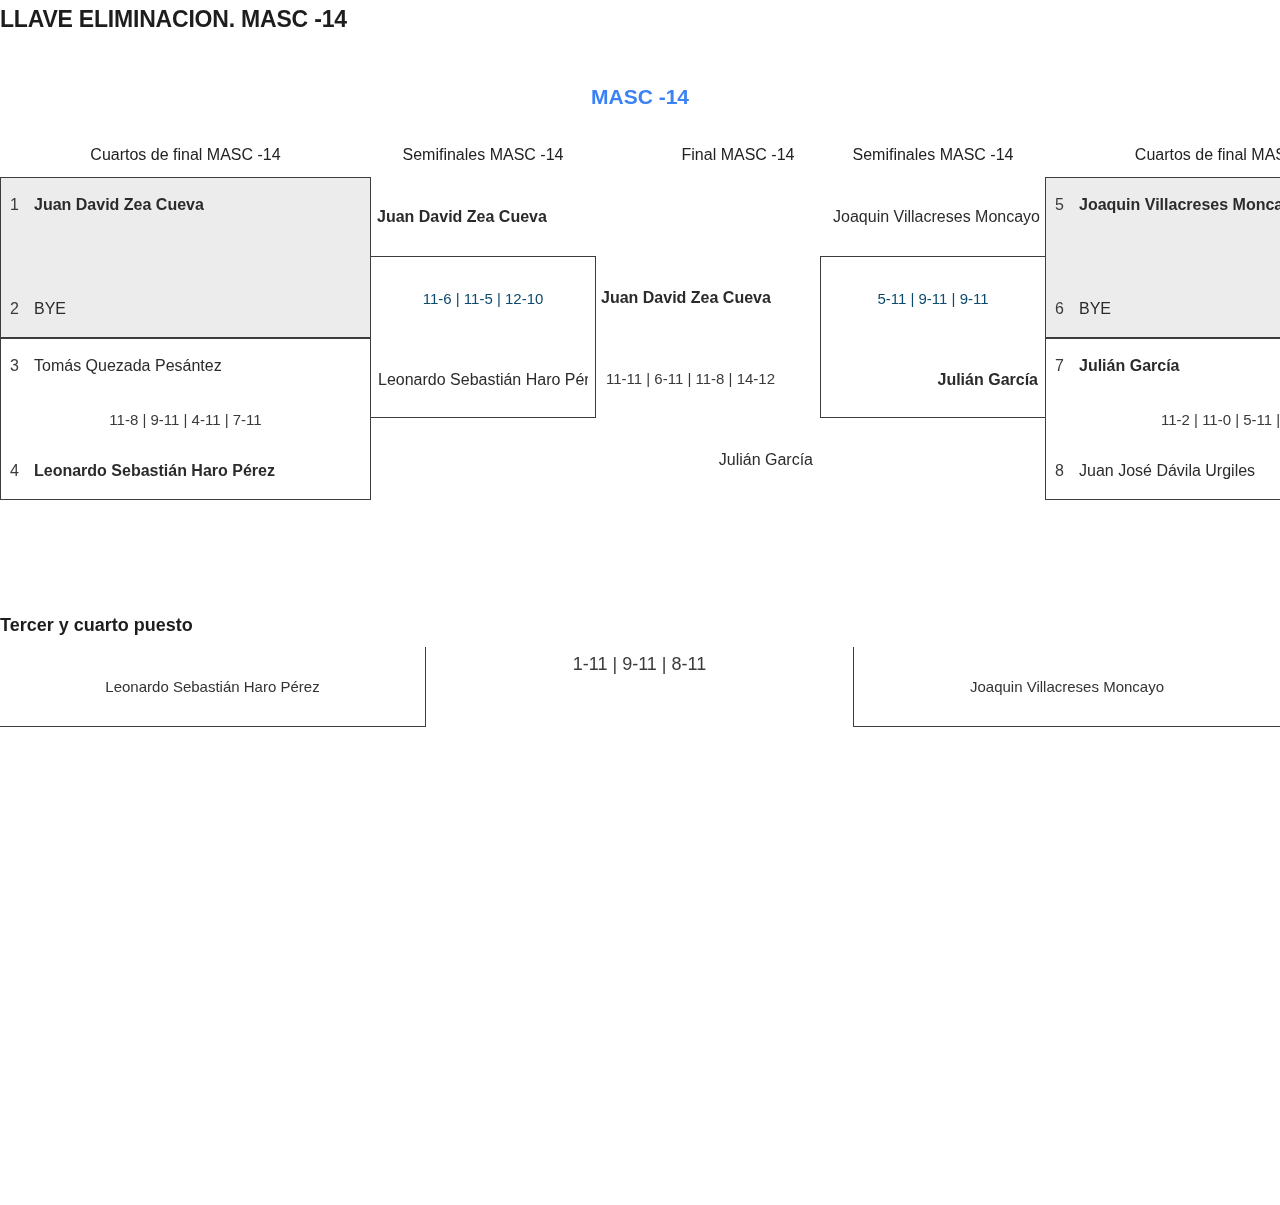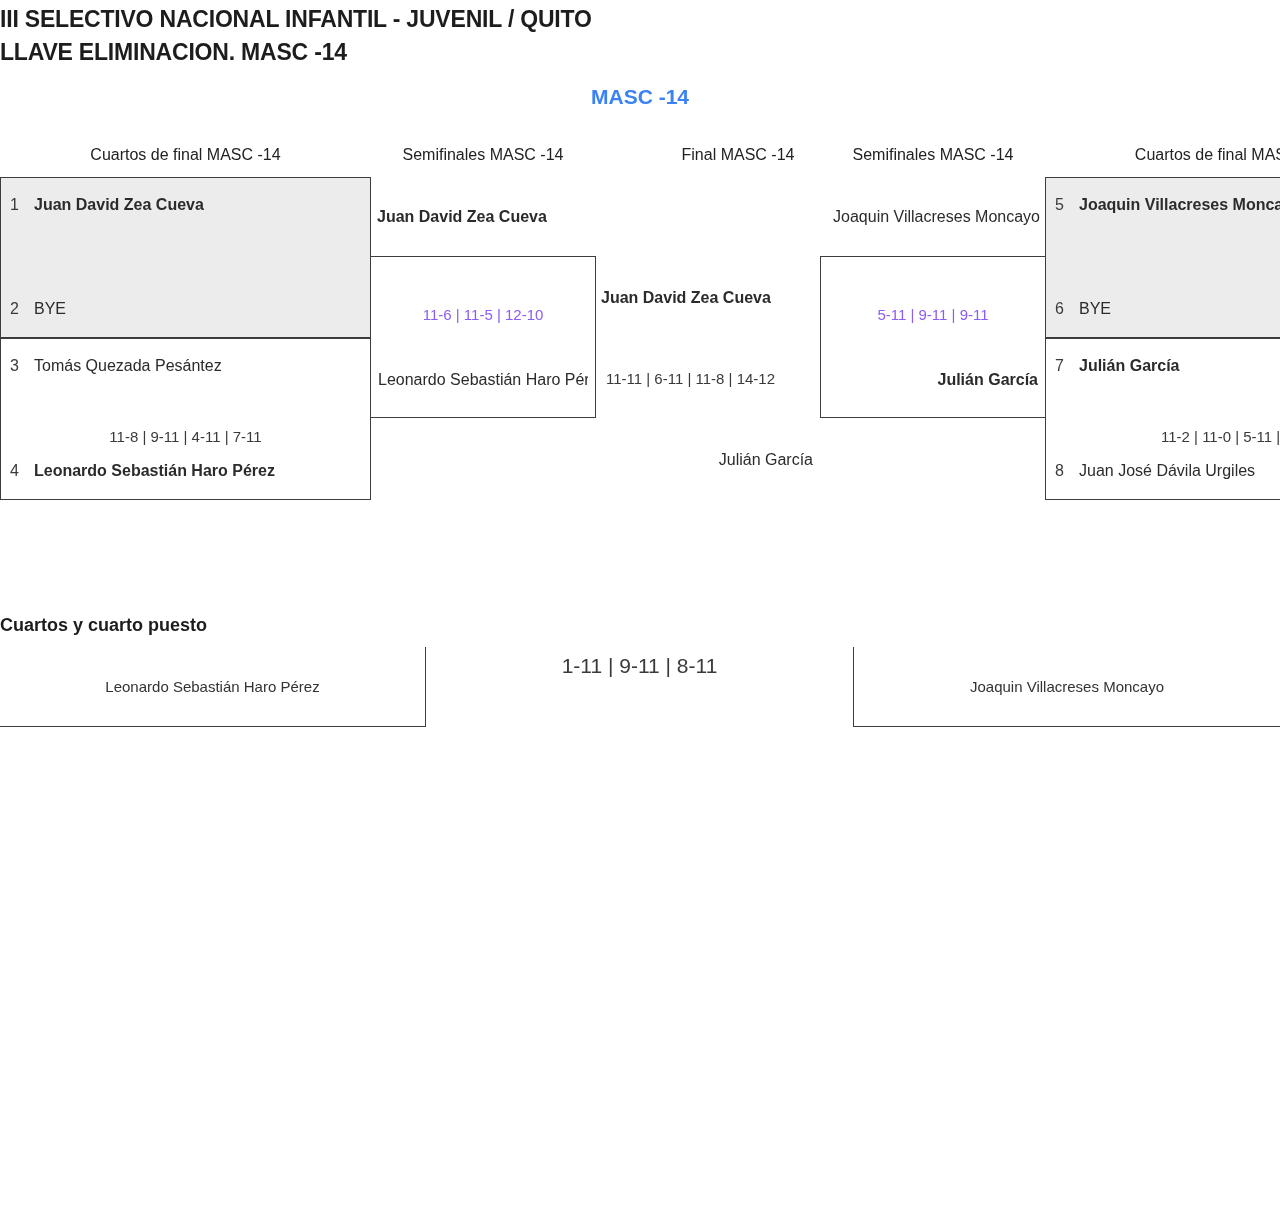--- a/index.html
+++ b/index.html
@@ -41,23 +41,23 @@
   .m-qfr1 { left:1045px; top:177px; width:371px; height:161px; }
   .m-qfr2 { left:1045px; top:338px; width:371px; height:162px; }
   .prow { position:absolute; left:9px; right:9px; display:flex; gap:11px;
           font-size:16px; align-items:baseline; }
   .prow.top { top:18px; }
   .prow.bot { bottom:19px; }
   .seed  { flex:none; min-width:13px; font-weight:400; color:#3a3a3a; }
   .pname { white-space:nowrap; overflow:hidden; font-weight:400; }
   .winner { font-weight:600; }
   .qscore { position:absolute; left:0; right:0; top:50%; transform:translateY(-50%);
-            text-align:center; font-size:15px; color:#3a3a3a; white-space:nowrap;margin-top:17px; }
+            text-align:center; font-size:15px; color:#3a3a3a; white-space:nowrap; }
   .sf-score { position:absolute; left:0; right:0; top:33px; text-align:center;
-              font-size:15px; color:#8b5cf6; white-space:nowrap;margin-top:16px; }
+              font-size:15px; color:#0c4a6e; white-space:nowrap; }
   .sf-name  { position:absolute; left:7px; right:7px; top:114px; font-size:16px;
               white-space:nowrap; overflow:hidden; }
   .sf-name.right { text-align:right; }
   .above-name { position:absolute; font-size:16px; white-space:nowrap; }
   .sfl-winner { left:377px; top:208px; font-weight:600; }
   .sfr-loser  { left:821px; top:208px; width:219px; text-align:right; font-weight:400; }
   
   .final-p1 { position:absolute; left:601px; top:289px; font-size:16px; font-weight:600;
               white-space:nowrap; }
   .final-score { position:absolute; left:595px; top:370px; width:191px; text-align:center;
@@ -65,29 +65,28 @@
   .final-winner { position:absolute; left:595px; top:451px; width:218px; text-align:right;
                   font-size:16px; font-weight:400; white-space:nowrap; }
   
   .tp-heading { position:absolute; left:0px; top:615px; font-size:18px; font-weight:700;
                 color:#1d1d1d; }
   .tp-box { position:absolute; top:647px; height:80px; display:flex; align-items:center;
             justify-content:center; font-size:15px; color:#333; }
   .tp-left  { left:0px;   width:426px; border-right:1px solid #3d3d3d;  border-bottom:1px solid #3d3d3d; }
   .tp-right { left:853px; width:427px; border-left:1px solid #3d3d3d; border-bottom:1px solid #3d3d3d; }
   .tp-score { position:absolute; left:426px; top:654px; width:427px; text-align:center;
-              font-size:21px; color:#3a3a3a; white-space:nowrap; }
+              font-size:18px; color:#3a3a3a; white-space:nowrap; }
 </style>
 </head>
 <body>
 
 <div class="canvas">
 
   <div class="title">
-    <div>III SELECTIVO NACIONAL INFANTIL - JUVENIL / QUITO</div>
     <div>LLAVE ELIMINACION. MASC -14</div>
   </div>
 
 
   <div class="cat-heading">MASC -14</div>
 
   <div class="round-header rh-0">Cuartos de final MASC -14</div>
   <div class="round-header rh-1">Semifinales MASC -14</div>
   <div class="round-header rh-2">Final MASC -14</div>
   <div class="round-header rh-3">Semifinales MASC -14</div>
@@ -148,21 +147,21 @@
       <span class="seed">7</span>
       <span class="pname winner">Julián García</span>
     </div>
     <div class="qscore">11-2 | 11-0 | 5-11 | 11</div>
     <div class="prow bot">
       <span class="seed">8</span>
       <span class="pname">Juan José Dávila Urgiles</span>
     </div>
   </div>
 
-  <div class="tp-heading">Cuartos y cuarto puesto</div>
+  <div class="tp-heading">Tercer y cuarto puesto</div>
   <div class="tp-box tp-left">
     <span>Leonardo Sebastián Haro Pérez</span>
   </div>
   <div class="tp-score">1-11 | 9-11 | 8-11</div>
   <div class="tp-box tp-right">
     <span>Joaquin Villacreses Moncayo</span>
   </div>
 
 </div>
 

